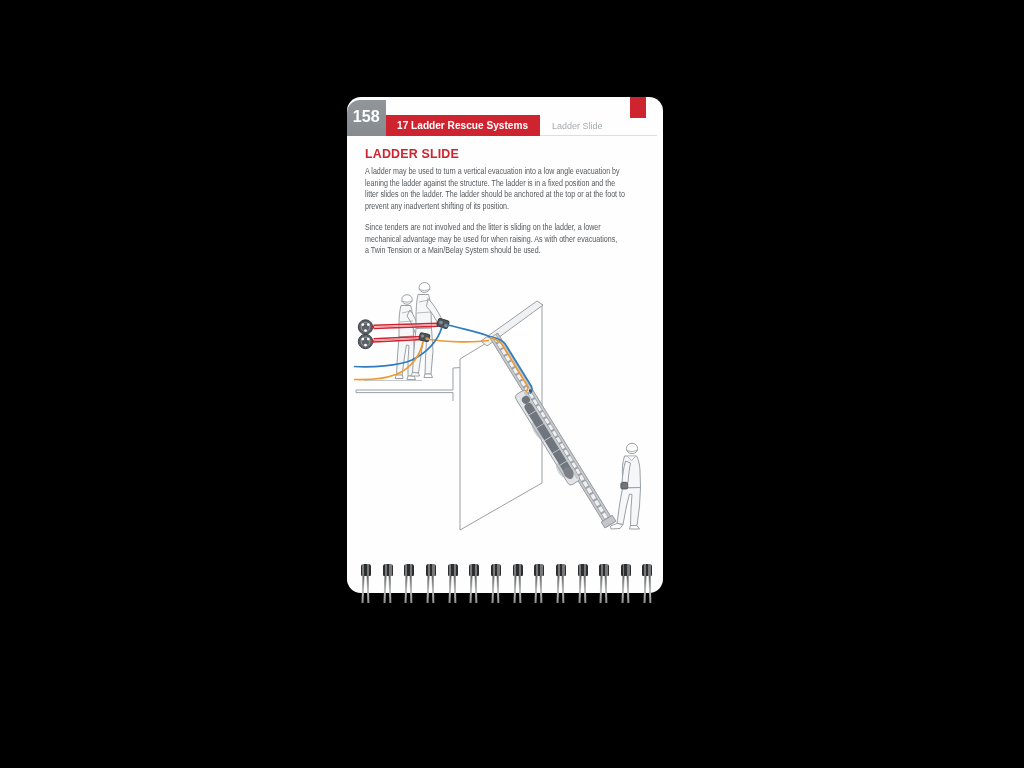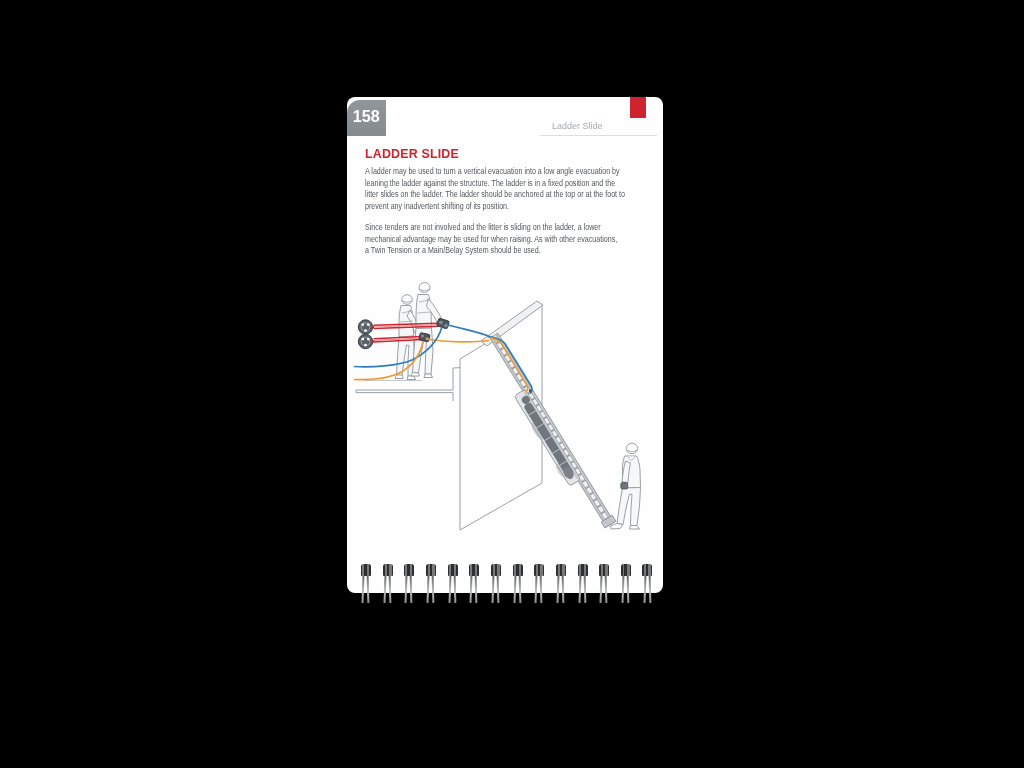--- a/index.html
+++ b/index.html
@@ -1,19 +1,19 @@
 <!DOCTYPE html>
 <html><head>
 <meta charset="utf-8">
 <style>
   html,body{margin:0;padding:0;background:#000;}
   .stage{position:relative;width:1024px;height:768px;background:#000;overflow:hidden;
          font-family:"Liberation Sans", sans-serif;}
   .book-page{position:absolute;left:347px;top:97px;width:316px;height:496px;
-             background:#fefefe;border-radius:8px;overflow:hidden;z-index:1;
+             background:#fefefe;border-radius:14px;overflow:hidden;z-index:1;
              box-shadow:0 8px 28px rgba(0,0,0,.6);}
   
   .page-num-tab{position:absolute;left:0;top:3px;width:39px;height:36px;
                 background:linear-gradient(#91969b,#868b90);
                 border-top-left-radius:13px;color:#fff;font-weight:bold;
                 font-size:17px;line-height:33px;text-align:center;}
   .page-num-tab span{display:inline-block;transform:scaleX(.95);}
   .chapter-bar{position:absolute;left:39px;top:18px;width:154px;height:21px;
                background:#ce2430;color:#fff;font-weight:bold;font-size:11.5px;
                line-height:21px;white-space:nowrap;}
@@ -45,20 +45,23 @@
 </style>
 </head>
 <body>
 
 <div class="stage">
   <div class="book-page">
 
     <div class="page-num-tab">
       <span>158</span>
     </div>
+    <div class="chapter-bar">
+      <span>17 Ladder Rescue Systems</span>
+    </div>
     <div class="section-label">
       <span>Ladder Slide</span>
     </div>
     <div class="header-rule"></div>
     <div class="chapter-tab-marker"></div>
 
     <div class="page-heading">LADDER SLIDE</div>
     <div class="para para1">A ladder may be used to turn a vertical evacuation into a low angle evacuation by
 leaning the ladder against the structure. The ladder is in a fixed position and the
 litter slides on the ladder. The ladder should be anchored at the top or at the foot to

